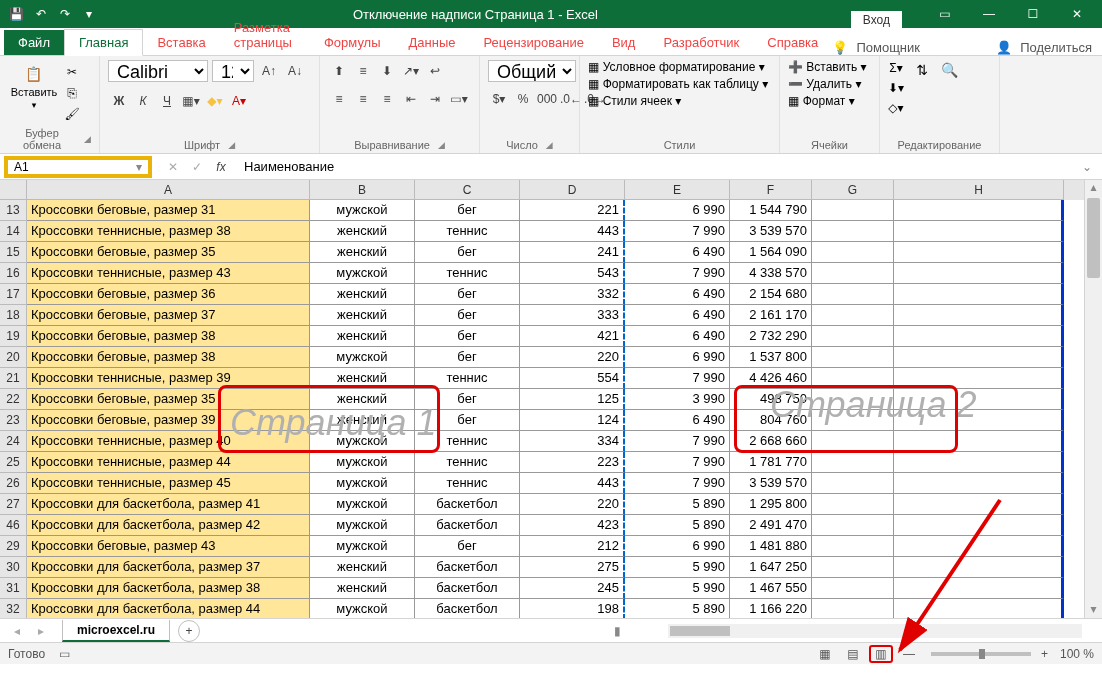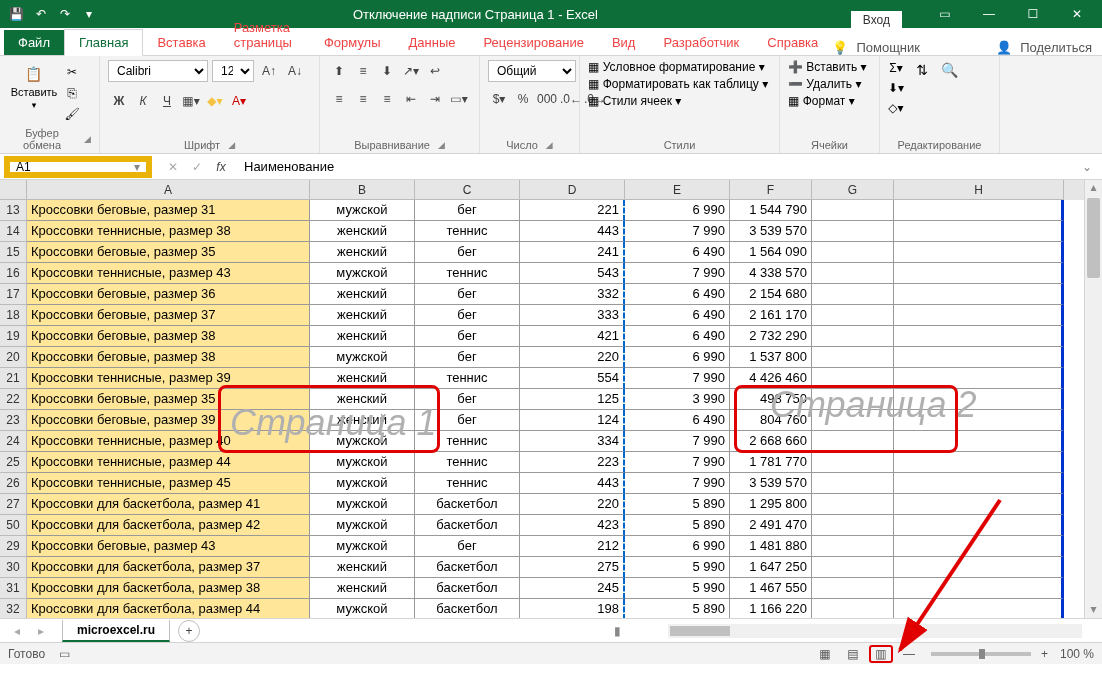--- a/index.html
+++ b/index.html
@@ -17,25 +17,25 @@
 .ribbon-tab.active { background: #fff; color: #0e6e39; border: 1px solid #d4d4d4; border-bottom: 1px solid #fff; position: relative; top: 1px; }
 .ribbon-extras { margin-left: auto; display: flex; align-items: center; gap: 8px; padding-right: 10px; color: #555; font-size: 13px; }
 .ribbon { background: #f3f3f3; height: 98px; display: flex; border-bottom: 1px solid #d4d4d4; }
 .ribbon-group { border-right: 1px solid #e0e0e0; display: flex; flex-direction: column; padding: 4px 8px 0 8px; }
 .ribbon-group-content { flex: 1; display: flex; align-items: flex-start; gap: 4px; }
 .ribbon-group-label { text-align: center; font-size: 11px; color: #666; padding: 2px 0; display: flex; justify-content: center; align-items: center; gap: 4px; }
 .big-btn { display: flex; flex-direction: column; align-items: center; justify-content: center; width: 52px; padding: 4px; gap: 2px; }
 .icon-stub { width: 20px; height: 20px; display: inline-flex; align-items: center; justify-content: center; font-size: 14px; }
 .small-icon { width: 16px; height: 16px; display: inline-flex; align-items: center; justify-content: center; font-size: 12px; }
 .font-row { display: flex; gap: 4px; align-items: center; margin-bottom: 4px; }
-.font-select { border: 1px solid #c0c0c0; background: #fff; height: 22px; font-size: 12px; padding: 0 4px; }
+.font-select { border: 1px solid #c0c0c0; background: #fff; height: 22px; font-size: 18px; padding: 0 4px; }
 .btn-row { display: flex; gap: 2px; }
 .toolbar-btn { width: 22px; height: 22px; display: flex; align-items: center; justify-content: center; color: #444; border: 1px solid transparent; }
 .formula-bar { height: 26px; display: flex; align-items: center; border-bottom: 1px solid #d4d4d4; background: #fff; }
-.name-box { width: 148px; height: 22px; border: 6px solid #eab308; margin: 0 4px; padding: 0 6px; display: flex; align-items: center; font-size: 12px; }
+.name-box { width: 148px; height: 22px; border: 4px solid #eab308; margin: 0 4px; padding: 0 6px; display: flex; align-items: center; font-size: 12px; }
 .fb-btns { display: flex; gap: 2px; padding: 0 6px; }
 .fb-input { flex: 1; height: 22px; border: none; padding: 0 6px; font-size: 13px; outline: none; }
 .grid-area { position: relative; height: 438px; display: flex; }
 .col-headers { display: flex; position: sticky; top: 0; background: #e6e6e6; height: 20px; }
 .select-all { width: 27px; height: 20px; background: #e6e6e6; border-right: 1px solid #bbb; border-bottom: 1px solid #bbb; }
 .col-header { height: 20px; border-right: 1px solid #bbb; border-bottom: 1px solid #bbb; background: #e6e6e6; text-align: center; font-size: 12px; color: #333; line-height: 20px; }
 .col-A { width: 283px; } .col-B { width: 105px; } .col-C { width: 105px; } .col-D { width: 105px; }
 .col-E { width: 105px; } .col-F { width: 82px; } .col-G { width: 82px; } .col-H { width: 170px; }
 .grid-body { position: relative; overflow: hidden; flex:1; }
 .row { display: flex; height: 21px; }
@@ -400,21 +400,21 @@
           <div class="cell col-A yellow">Кроссовки для баскетбола, размер 41</div>
           <div class="cell col-B center">мужской</div>
           <div class="cell col-C center">баскетбол</div>
           <div class="cell col-D right page-break">220</div>
           <div class="cell col-E right">5 890</div>
           <div class="cell col-F right">1 295 800</div>
           <div class="cell col-G"></div>
           <div class="cell col-H" style="border-right:3px solid #0033cc"></div>
         </div>
         <div class="row">
-          <div class="row-header">50</div>
+          <div class="row-header">46</div>
           <div class="cell col-A yellow">Кроссовки для баскетбола, размер 42</div>
           <div class="cell col-B center">мужской</div>
           <div class="cell col-C center">баскетбол</div>
           <div class="cell col-D right page-break">423</div>
           <div class="cell col-E right">5 890</div>
           <div class="cell col-F right">2 491 470</div>
           <div class="cell col-G"></div>
           <div class="cell col-H" style="border-right:3px solid #0033cc"></div>
         </div>
         <div class="row">

